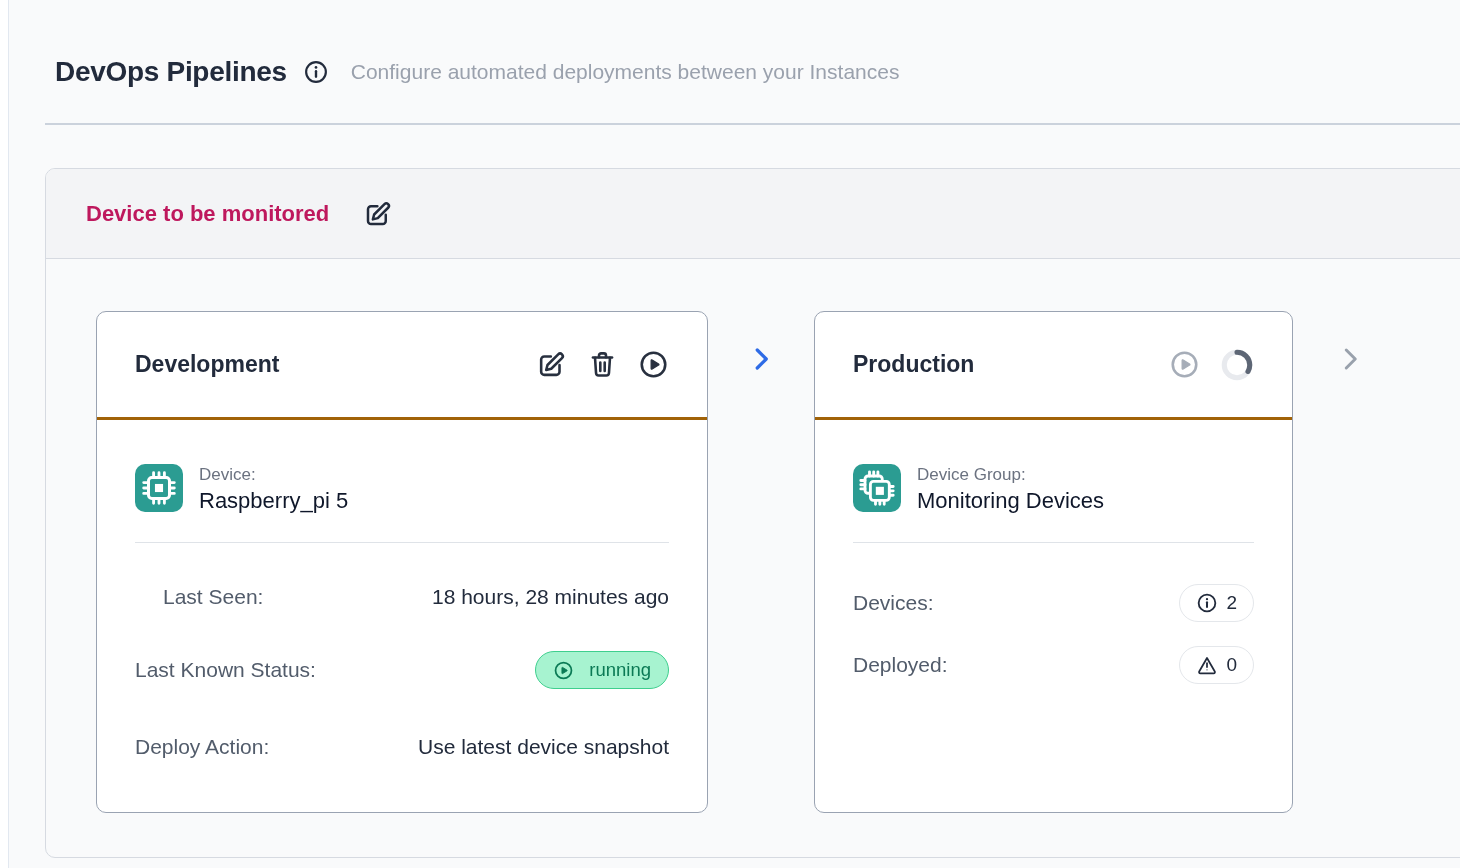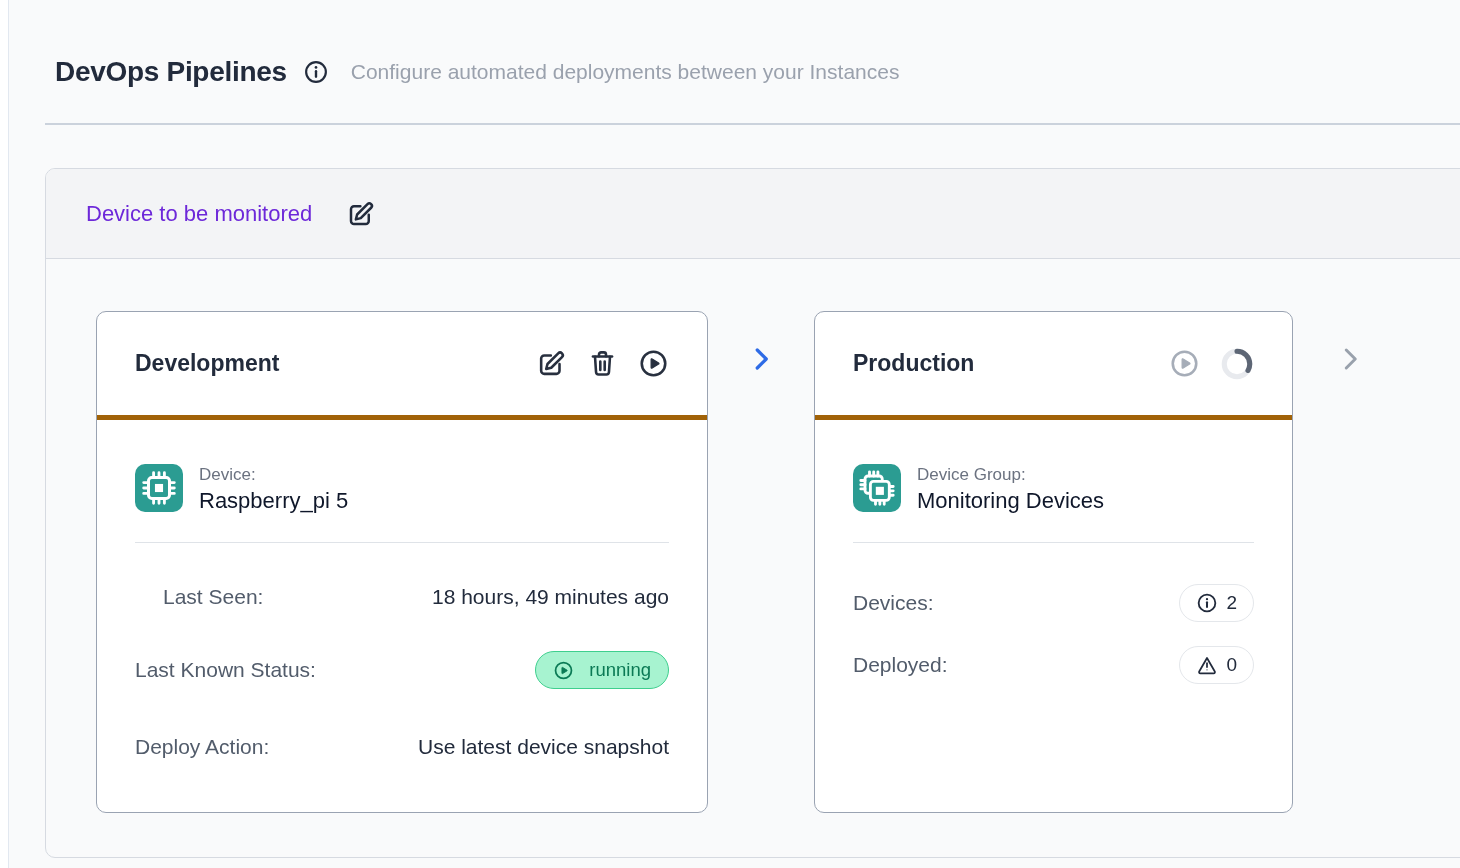--- a/index.html
+++ b/index.html
@@ -14,31 +14,31 @@
   .page-title { font-size:28px; font-weight:700; color:#222b3c; letter-spacing:-0.3px; }
   .info-icon { width:26px; height:26px; margin-left:16px; color:#222b3c; display:block; }
   .page-subtitle { margin-left:22px; font-size:21px; color:#9aa1ad; font-weight:400; }
   .title-divider { position:absolute; left:45px; right:0; top:123px; height:2px; background:#cbd2dc; }
 
   
   .section { position:absolute; left:45px; top:168px; right:-26px; height:690px;
     background:#f9fafb; border:1px solid #d6dae1; border-radius:10px; overflow:hidden; }
   .section-header { height:90px; background:#f3f4f6; border-bottom:1px solid #d6dae1;
     display:flex; align-items:center; padding-left:40px; }
-  .section-title { font-size:22px; font-weight:400; color:#6d28d9; }
+  .section-title { font-size:22px; font-weight:700; color:#be185d; }
   .section-edit { width:30px; height:30px; margin-left:34px; color:#222b3c; cursor:pointer; }
 
   .pipeline-row { display:flex; align-items:flex-start; padding:52px 0 0 50px; }
 
   
   .card { background:#ffffff; border:1px solid #9aa3b2; border-radius:10px; height:502px; }
   .card.dev { width:612px; }
   .card.prod { width:479px; }
   .card-header { height:108px; display:flex; align-items:center; padding:0 38px;
-    border-bottom:5px solid #a16207; }
+    border-bottom:3px solid #a16207; }
   .card-title { font-size:23px; font-weight:600; color:#222b3c; flex:1; }
   .card-actions { display:flex; align-items:center; gap:20px; }
   .action-icon { width:31px; height:31px; color:#28303f; cursor:pointer; display:block; }
   .action-icon.disabled { color:#a6adb8; cursor:default; }
   .spinner { width:34px; height:34px; display:block; }
 
   .card-body { padding:0 38px; }
   .identity-row { display:flex; margin-top:44px; }
   .identity-avatar { width:48px; height:48px; border-radius:10px; background:#2b9c92;
     display:flex; align-items:center; justify-content:center; flex:none; }
@@ -170,21 +170,21 @@
             </div>
             <div class="identity-text">
               <div class="identity-label">Device:</div>
               <div class="identity-name">Raspberry_pi 5</div>
             </div>
           </div>
           <div class="body-divider"></div>
 
           <div class="kv r1">
             <span class="kv-label">Last Seen:</span>
-            <span class="kv-value">18 hours, 49 minutes ago</span>
+            <span class="kv-value">18 hours, 28 minutes ago</span>
           </div>
 
           <div class="kv r2">
             <span class="kv-label">Last Known Status:</span>
             <span class="status-badge">
               <svg viewBox="0 0 24 24">
                   <use href="#ic-play"></use>
                 </svg>
               <span>running</span>
             </span>

